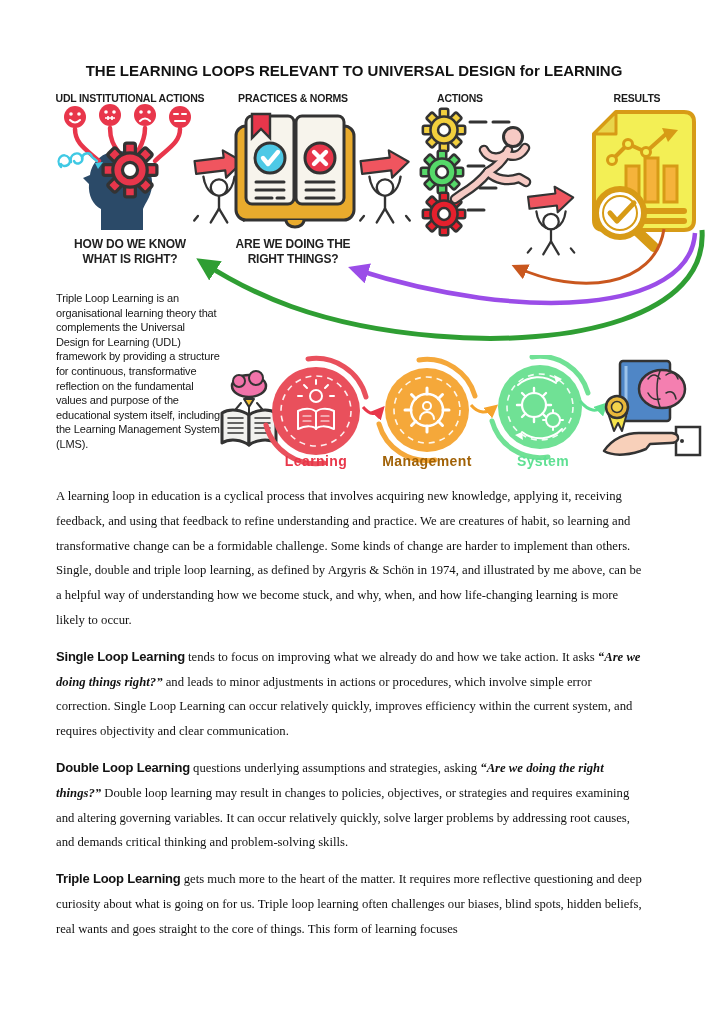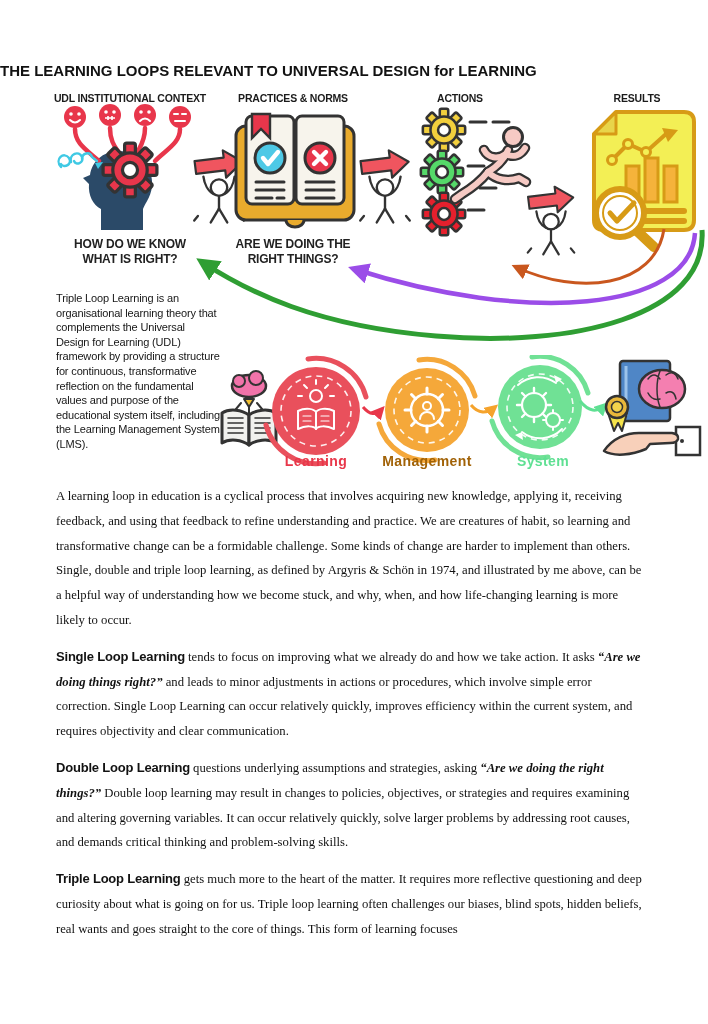--- a/index.html
+++ b/index.html
@@ -1,18 +1,18 @@
 <!DOCTYPE html>
 <html><head>
 <meta charset="utf-8">
 <style>
   html,body{margin:0;padding:0;background:#fff;}
   .page{position:relative;width:708px;height:1024px;background:#ffffff;overflow:hidden;
         font-family:"Liberation Sans",sans-serif;color:#1b1b1b;}
-  .title{position:absolute;top:62px;left:0;right:0;margin:0;
+  .title{position:absolute;top:62px;left:0;right:0;margin:0;text-align:center;
          font-size:15px;font-weight:bold;letter-spacing:0px;color:#121212;}
   .col-label{position:absolute;top:92px;text-align:center;font-weight:bold;
              font-size:10.5px;letter-spacing:-0.2px;color:#1b1b1b;white-space:nowrap;}
   .cl-0{left:40px;width:180px;} .cl-1{left:213px;width:160px;}
   .cl-2{left:400px;width:120px;} .cl-3{left:577px;width:120px;}
   .flow-svg{position:absolute;left:0;top:0;}
   .question{position:absolute;top:237px;text-align:center;font-weight:bold;
             font-size:12px;line-height:15px;letter-spacing:-0.2px;color:#222;}
   .q-0{left:50px;width:160px;} .q-1{left:213px;width:160px;} .q-2{left:385px;width:156px;}
   .sidebar{position:absolute;left:56px;top:291px;width:164px;font-size:11px;
@@ -28,21 +28,21 @@
             font-size:13px;letter-spacing:-0.2px;}
   .seg-quote{font-weight:bold;font-style:italic;}
 </style>
 </head>
 <body>
 
 <div class="page">
 
   <h1 class="title">THE LEARNING LOOPS RELEVANT TO UNIVERSAL DESIGN for LEARNING</h1>
 
-  <div class="col-label cl-0">UDL INSTITUTIONAL CONTEXT</div>
+  <div class="col-label cl-0">UDL INSTITUTIONAL ACTIONS</div>
   <div class="col-label cl-1">PRACTICES &amp; NORMS</div>
   <div class="col-label cl-2">ACTIONS</div>
   <div class="col-label cl-3">RESULTS</div>
 
   <svg class="flow-svg" width="708" height="352" viewBox="0 0 708 352">
     <defs>
       <symbol id="gear8" viewBox="-26 -26 52 52" overflow="visible">
         <g stroke="#333" stroke-width="3" stroke-linejoin="round">
           <rect x="-5" y="-25" width="10" height="12" rx="2"></rect>
           <rect x="-5" y="-25" width="10" height="12" rx="2" transform="rotate(45)"></rect>

